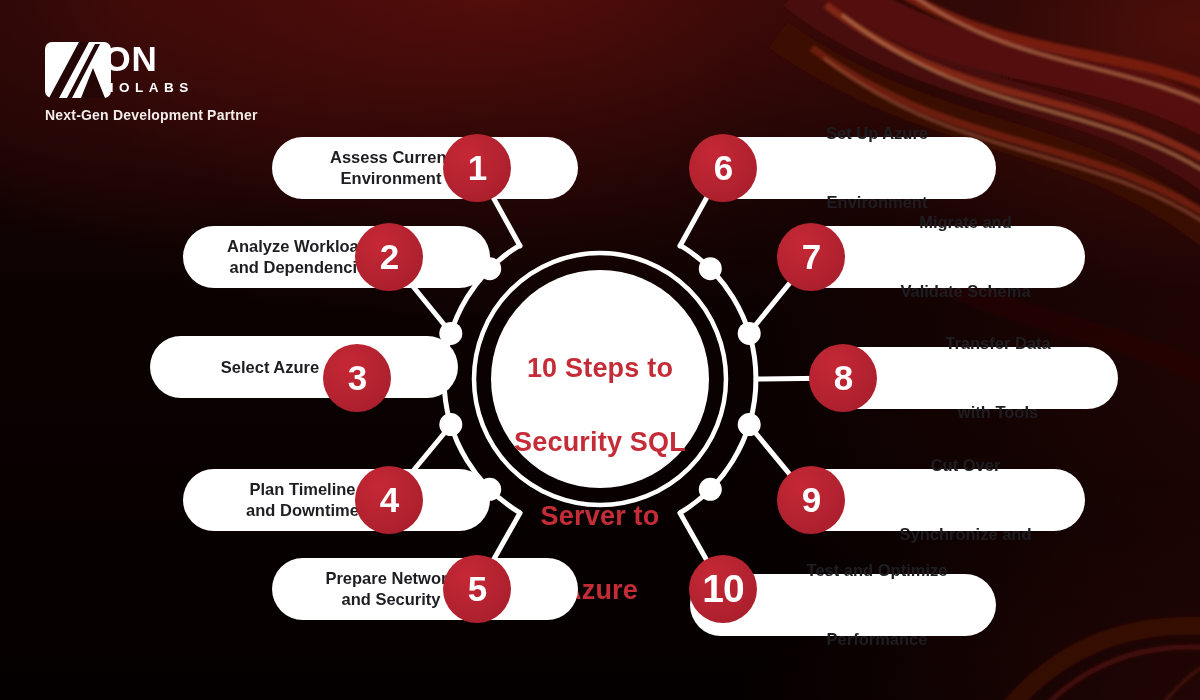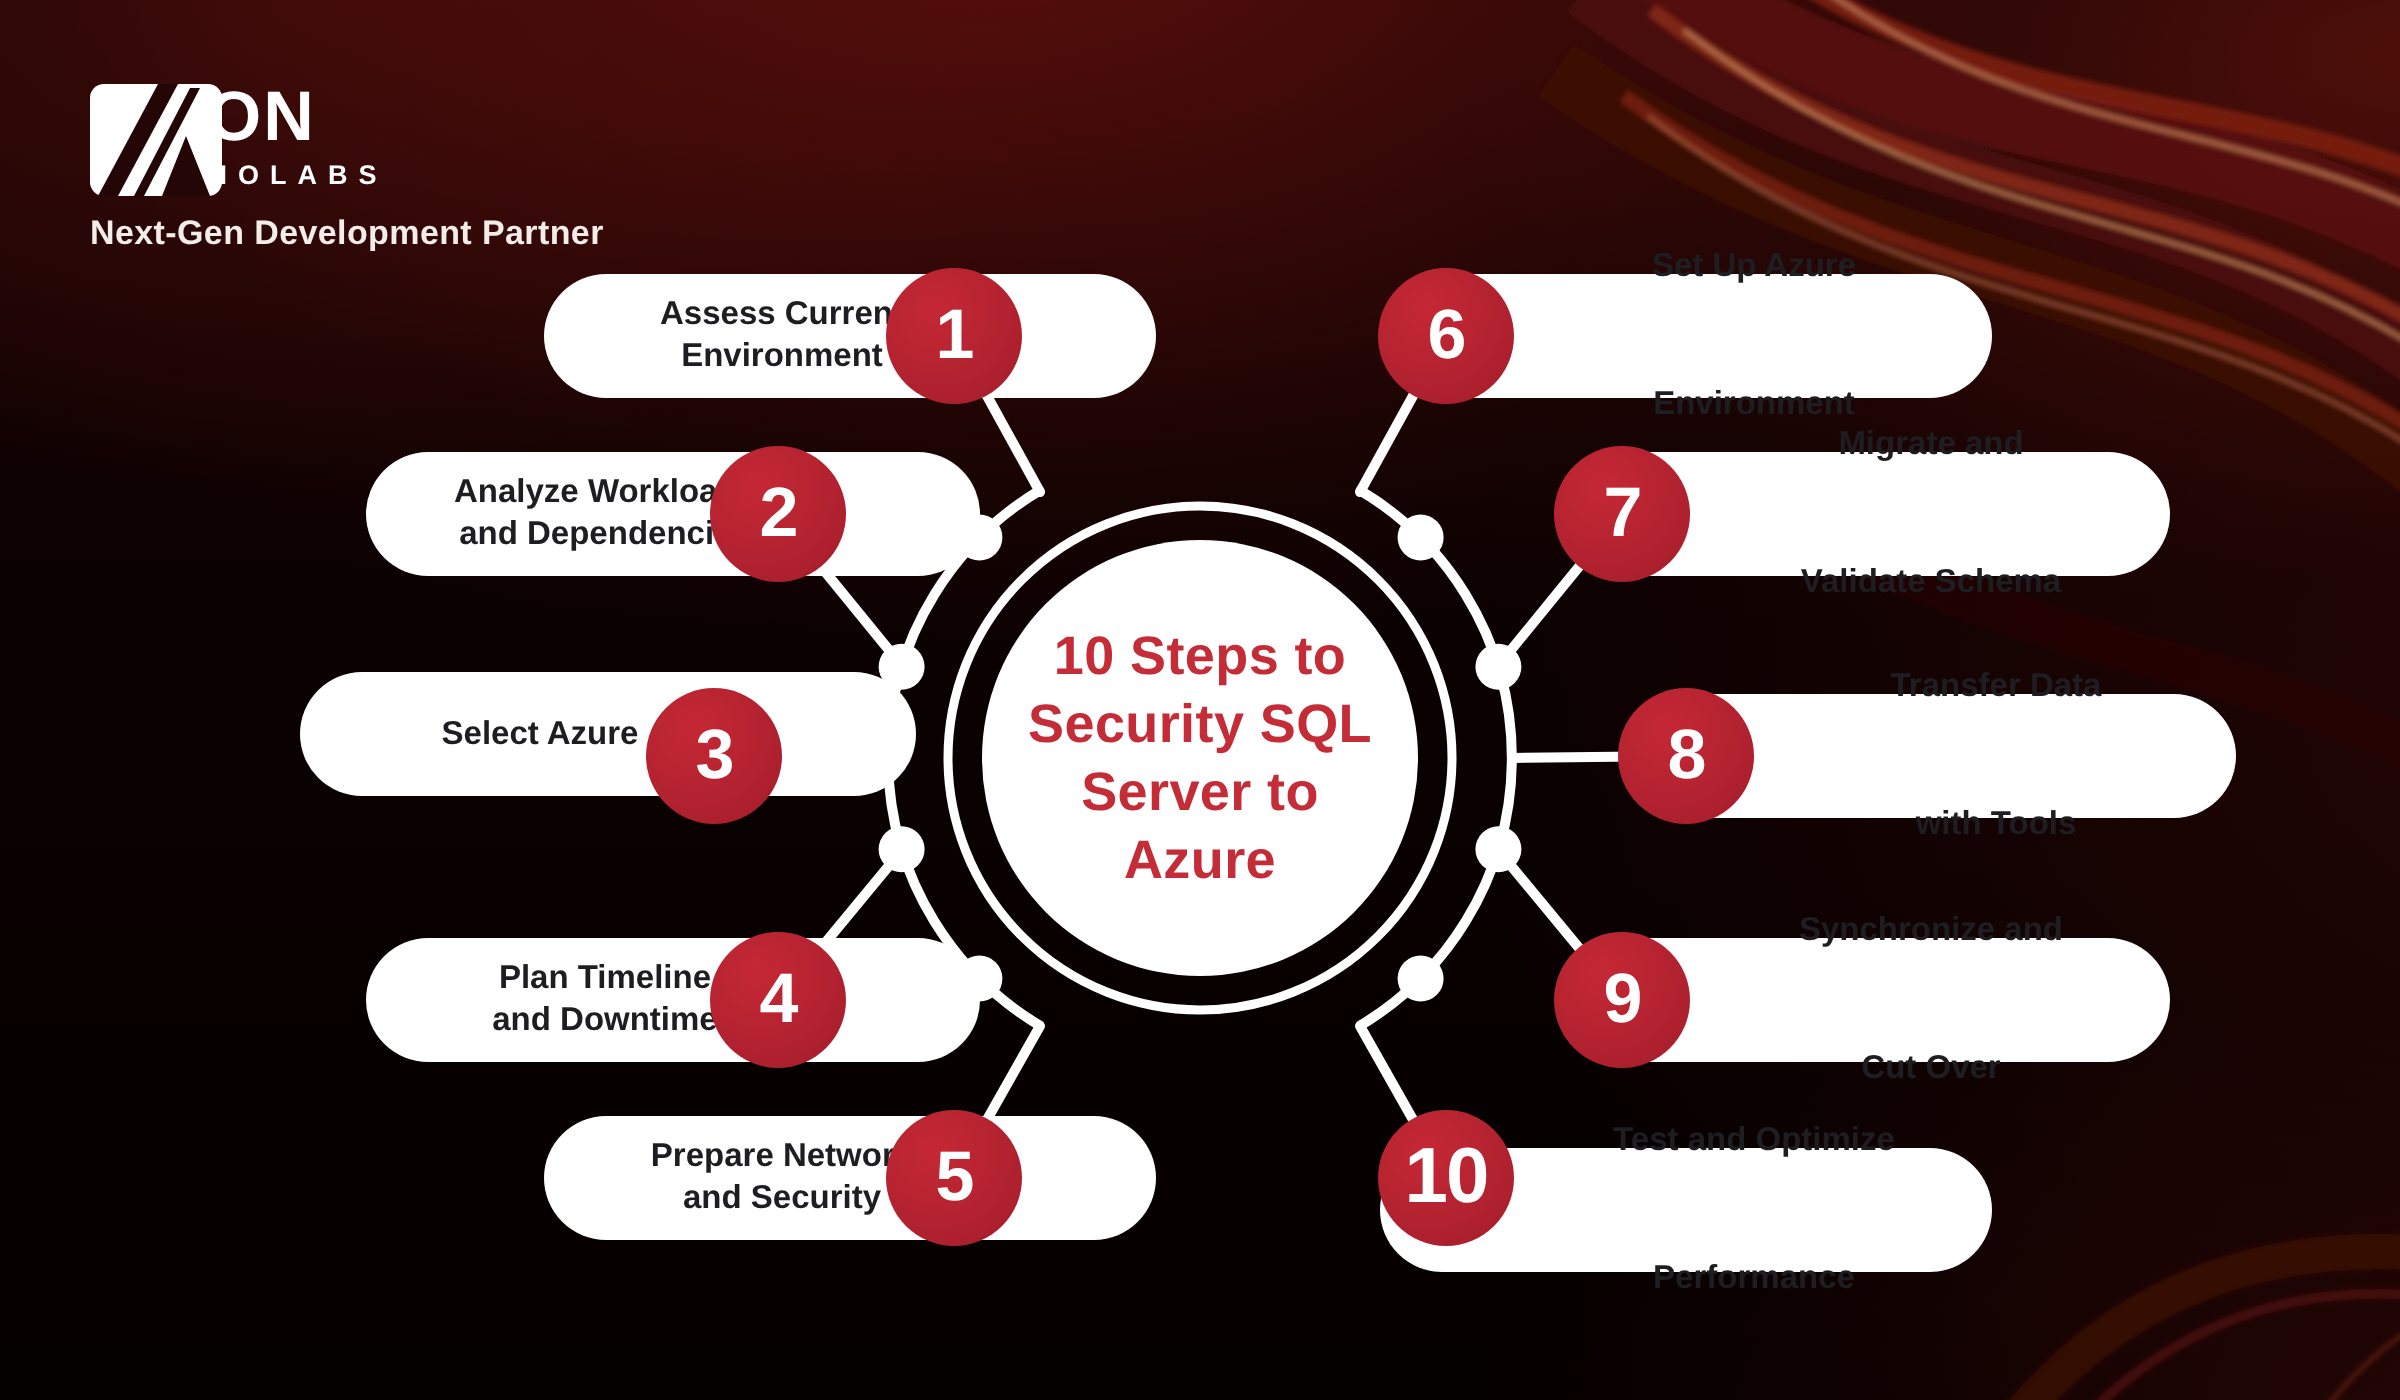--- a/index.html
+++ b/index.html
@@ -14,21 +14,21 @@
       radial-gradient(700px 320px at 102% 102%, rgba(58,11,8,.5), rgba(0,0,0,0) 70%),
       linear-gradient(180deg,#1a0404 0%,#0b0101 45%,#050000 100%);
   }
   svg{position:absolute;left:0;top:0;}
   
   .logo{position:absolute;left:45px;top:42px;}
   .logo-row{display:flex;align-items:flex-start;}
   .logo-mark{width:66px;height:56px;margin-right:14px;}
   .logo-name{color:#fff;font-weight:800;font-size:35px;line-height:33px;letter-spacing:1px;}
   .logo-sub{color:#fff;font-weight:600;font-size:13.5px;letter-spacing:5.5px;margin-top:5px;}
-  .logo-tag{color:#f3ece9;font-weight:600;font-size:17px;margin-top:12px;letter-spacing:.2px;text-align:center;}
+  .logo-tag{color:#f3ece9;font-weight:600;font-size:14px;margin-top:12px;letter-spacing:.2px;text-align:center;}
   
   .pill{
     position:absolute;height:62px;background:#fff;border-radius:31px;
     display:flex;flex-direction:column;justify-content:center;
     text-align:center;color:#1e1e22;font-weight:700;font-size:16.5px;line-height:21px;
   }
   .pill-left{padding-right:68px;}
   .pill-right{padding-left:68px;gap:48px;}
   .pill span{display:block;}
   
@@ -36,21 +36,21 @@
     position:absolute;width:68px;height:68px;border-radius:50%;
     background:radial-gradient(circle at 36% 30%, #c52834 0%, #b32230 55%, #a31c28 100%);
     color:#fff;font-weight:800;font-size:35px;letter-spacing:-1px;
     display:flex;align-items:center;justify-content:center;
   }
   
   .center-title{
     position:absolute;left:480px;top:311px;width:240px;text-align:center;
     color:#c42d38;font-weight:800;font-size:27px;line-height:34px;letter-spacing:.2px;
   }
-  .center-title span{display:block;}
+  .center-title span{display:block;margin-top:40px;}
 </style>
 </head>
 <body>
 
 <div id="stage">
 
   <svg width="1200" height="700" viewBox="0 0 1200 700">
     <defs>
       <filter id="soften" x="-20%" y="-20%" width="140%" height="140%">
         <feGaussianBlur stdDeviation="1.4"></feGaussianBlur>
@@ -155,22 +155,22 @@
   </div>
   <div class="pill pill-right" style="left:810px;top:347px;width:240px;">
     <span>Transfer Data</span>
     <span>with Tools</span>
   </div>
   <div class="pill pill-right" style="left:778px;top:226px;width:239px;">
     <span>Migrate and</span>
     <span>Validate Schema</span>
   </div>
   <div class="pill pill-right" style="left:778px;top:469px;width:239px;">
+    <span>Cut Over</span>
     <span>Synchronize and</span>
-    <span>Cut Over</span>
   </div>
   <div class="pill pill-right" style="left:690px;top:558px;width:238px;margin-top:16px;">
     <span>Test and Optimize</span>
     <span>Performance</span>
   </div>
 
   <div class="num" style="left:443px;top:134px;">1</div>
   <div class="num" style="left:355px;top:223px;">2</div>
   <div class="num" style="left:323px;top:344px;">3</div>
   <div class="num" style="left:355px;top:466px;">4</div>

